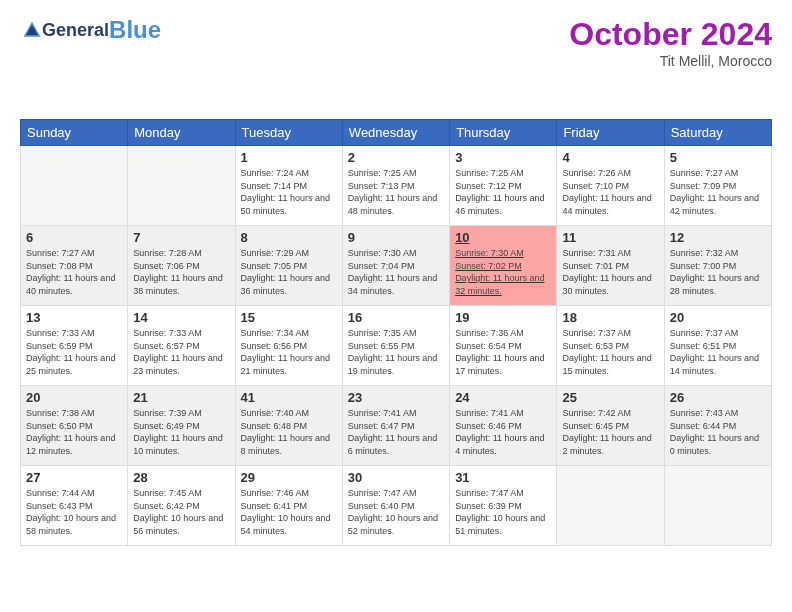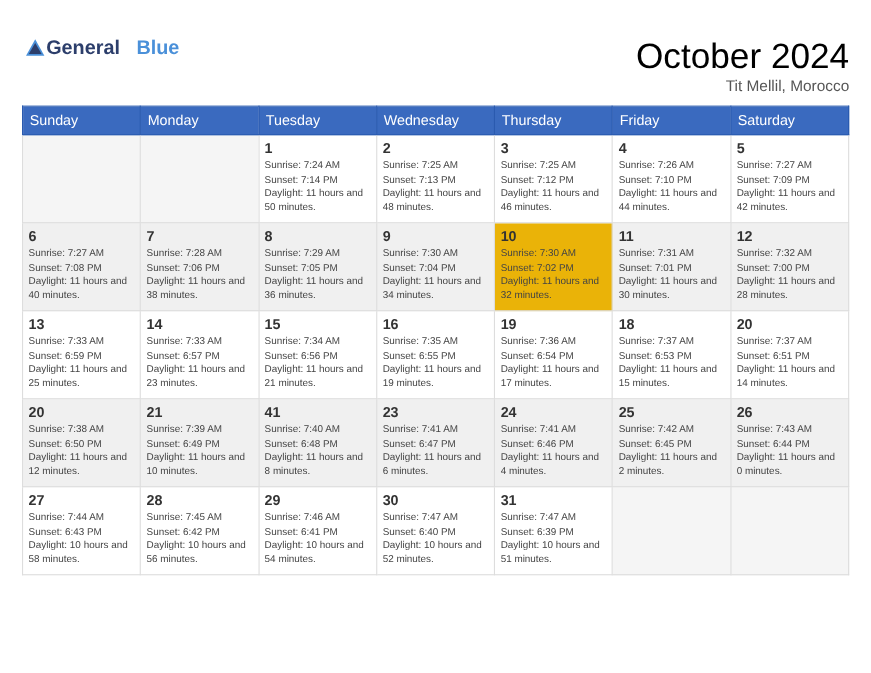--- a/index.html
+++ b/index.html
@@ -6,23 +6,24 @@
     body {
       font-family: Arial, sans-serif;
       background: #fff;
       width: 792px;
       height: 612px;
       overflow: hidden;
     }
     .page {
       width: 792px;
       height: 466px;
-      padding: 33px 20px 12px 20px;
+      padding: 16px 20px 12px 20px;
       display: flex;
       flex-direction: column;
+      gap: 40px;
     }
     .header {
       display: flex;
       justify-content: space-between;
       align-items: flex-start;
       margin-bottom: 10px;
     }
     .logo {
       display: flex;
       flex-direction: column;
@@ -90,25 +91,25 @@
 
 <div class="page">
   <div class="header">
     <div class="logo">
       <div class="logo-text">
         <svg class="logo-icon" viewBox="0 0 24 24" xmlns="http://www.w3.org/2000/svg">
           <polygon points="12,2 22,20 2,20" fill="#4a90d9"></polygon>
           <polygon points="12,6 19,18 5,18" fill="#2c3e6b"></polygon>
         </svg>
         <span style="font-size:18px;font-weight:bold;color:#2c3e6b;">General</span>
-          <span style="font-size:18px;font-weight:bold;color:#4a90d9;margin-left:15px;">Blue</span>
+          <span style="font-size:24px;font-weight:bold;color:#4a90d9;">Blue</span>
       </div>
     </div>
     <div class="title-section">
-      <div style="font-size:32px;font-weight:400;color:#000000;">October 2024</div>
+      <div style="font-size:32px;font-weight:700;color:#a21caf;">October 2024</div>
       <div style="font-size:14px;color:#555;">Tit Mellil, Morocco</div>
     </div>
   </div>
 
   <table class="calendar">
     <thead>
       <tr>
         <th>Sunday</th>
         <th>Monday</th>
         <th>Tuesday</th>
@@ -153,21 +154,21 @@
             <div class="day-info">Sunrise: 7:28 AM<br>Sunset: 7:06 PM<br>Daylight: 11 hours and 38 minutes.</div>
           </td>
           <td style="background: rgb(240, 240, 240);">
             <span class="day-number">8</span>
             <div class="day-info">Sunrise: 7:29 AM<br>Sunset: 7:05 PM<br>Daylight: 11 hours and 36 minutes.</div>
           </td>
           <td style="background: rgb(240, 240, 240);">
             <span class="day-number">9</span>
             <div class="day-info">Sunrise: 7:30 AM<br>Sunset: 7:04 PM<br>Daylight: 11 hours and 34 minutes.</div>
           </td>
-          <td style="background: #eab308;">
+          <td style="background: #fca5a5; text-decoration: underline;">
             <span class="day-number">10</span>
             <div class="day-info">Sunrise: 7:30 AM<br>Sunset: 7:02 PM<br>Daylight: 11 hours and 32 minutes.</div>
           </td>
           <td style="background: rgb(240, 240, 240);">
             <span class="day-number">11</span>
             <div class="day-info">Sunrise: 7:31 AM<br>Sunset: 7:01 PM<br>Daylight: 11 hours and 30 minutes.</div>
           </td>
           <td style="background: rgb(240, 240, 240);">
             <span class="day-number">12</span>
             <div class="day-info">Sunrise: 7:32 AM<br>Sunset: 7:00 PM<br>Daylight: 11 hours and 28 minutes.</div>

